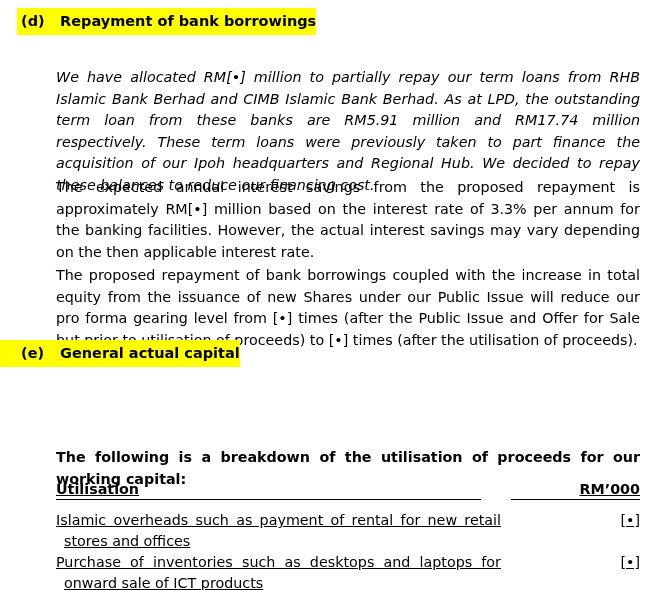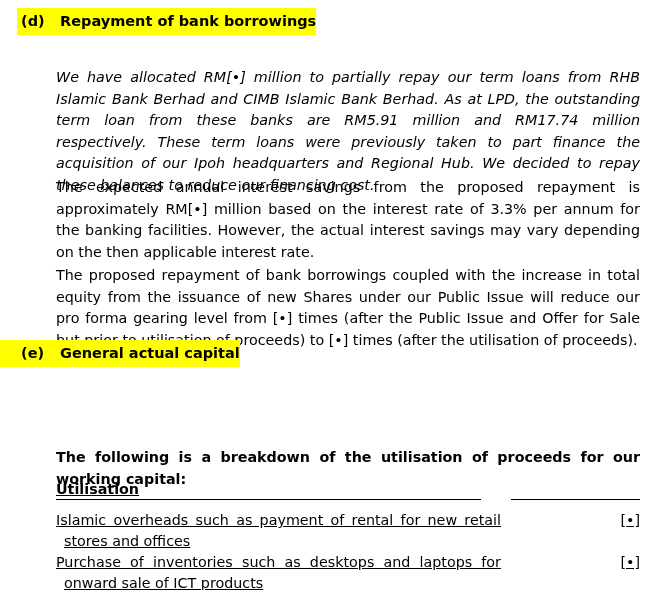--- a/index.html
+++ b/index.html
@@ -156,20 +156,21 @@
     <span class="hl heading-label">(e)</span>
       <span class="hl">General actual capital</span>
   </div>
 
   <p class="para" id="para-e2">The following is a breakdown of the utilisation of proceeds for our working capital:</p>
 
   <div class="tbl">
 
     <div class="tbl-row tbl-head">
       <div class="col-desc">Utilisation</div>
+      <div class="col-amt">RM’000</div>
     </div>
 
     <div class="rule-row">
       <div class="rule-left">
           <div class="ln"></div>
         </div>
       <div class="rule-right">
           <div class="ln"></div>
         </div>
     </div>

